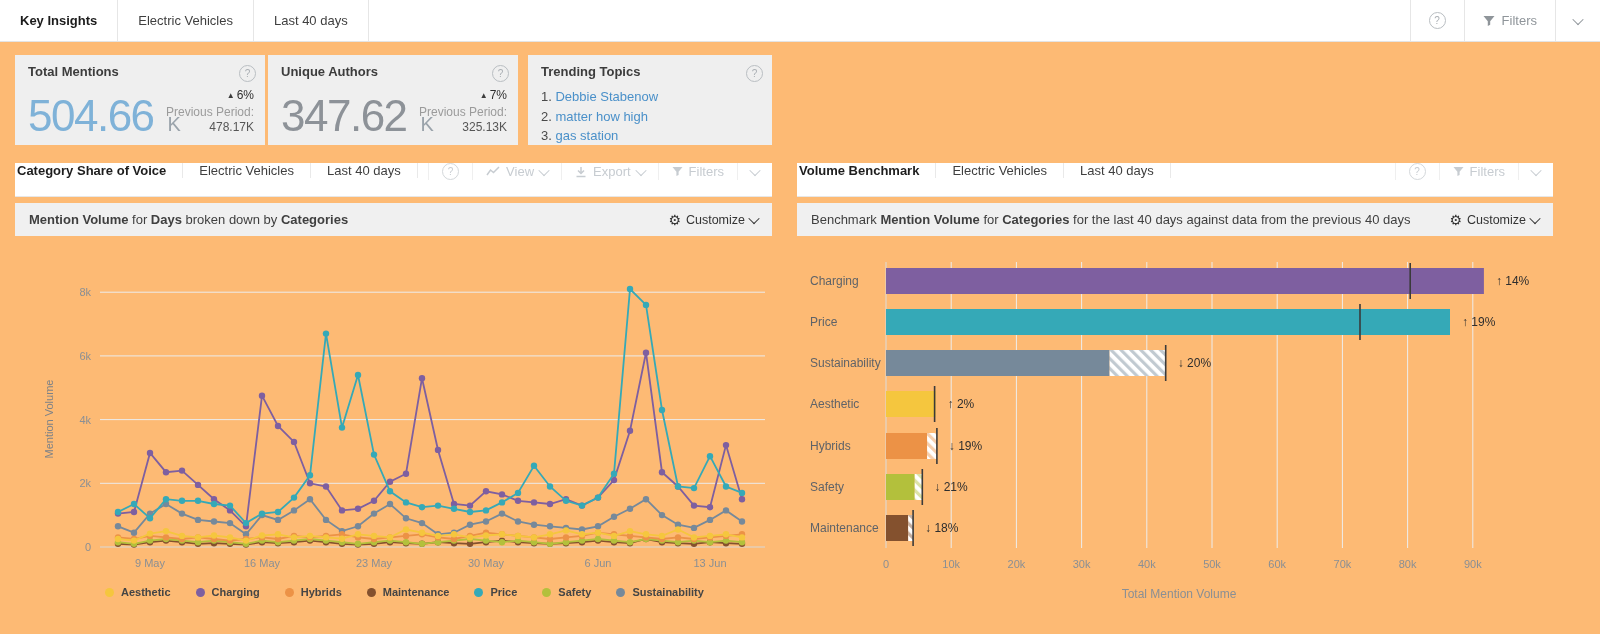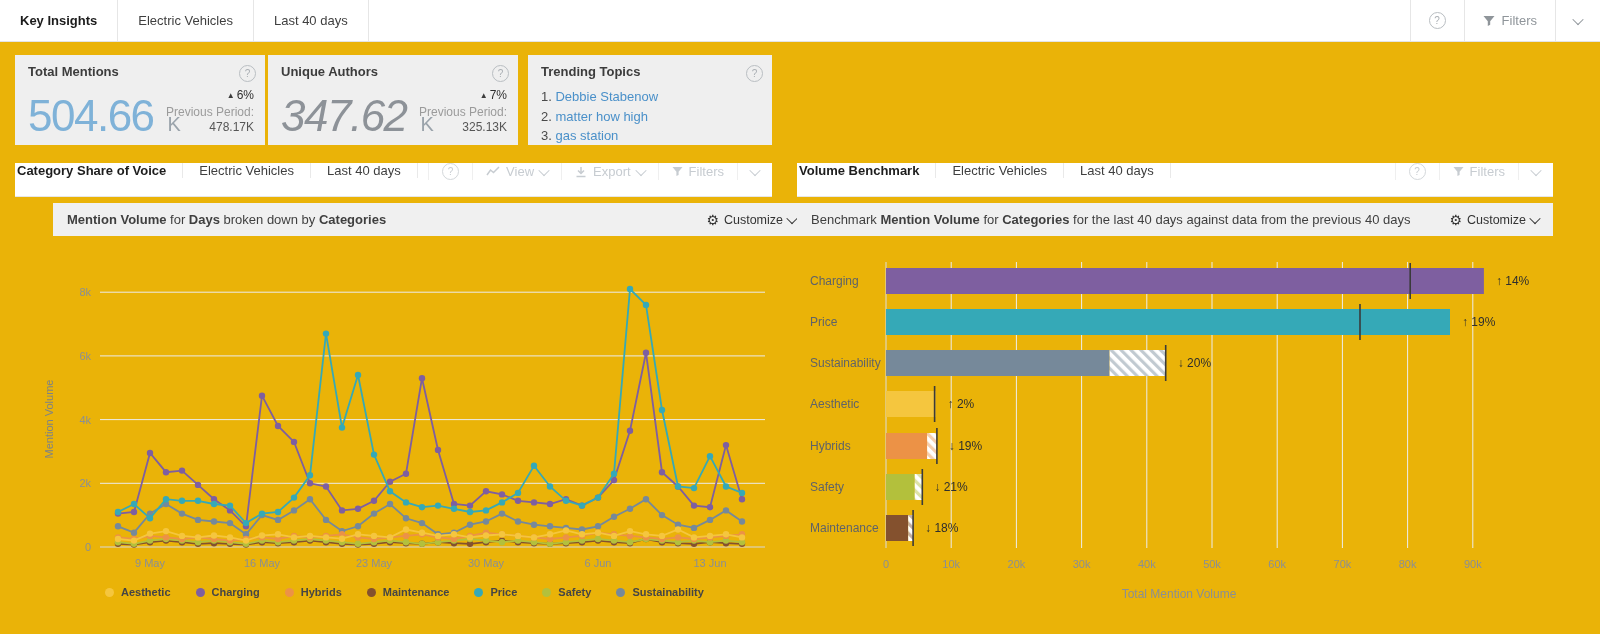--- a/index.html
+++ b/index.html
@@ -1,17 +1,17 @@
 <!DOCTYPE html>
 <html><head>
 <meta charset="utf-8">
 <style>
   html,body{margin:0;padding:0;background:#fff;}
   body{width:1600px;height:634px;font-family:"Liberation Sans",sans-serif;color:#333;}
-  .canvas{position:relative;width:1600px;height:634px;overflow:hidden;background:#eab308;}
+  .canvas{position:relative;width:1600px;height:634px;overflow:hidden;background:#fdba74;}
   .b{font-weight:700;}
 
   
   .topbar{position:absolute;top:0;left:0;width:1600px;height:41px;border-bottom:1px solid #e4e4e4;display:flex;align-items:stretch;background:#fff;}
   .tb-item{display:flex;align-items:center;padding:0 20px;font-size:13px;color:#3f3f3f;border-right:1px solid #e6e6e6;cursor:pointer;}
   .tb-title{font-weight:700;color:#1b1b1b;}
   .tb-right{margin-left:auto;display:flex;align-items:stretch;}
   .tb-btn{display:flex;align-items:center;gap:7px;padding:0 18px;border-left:1px solid #e6e6e6;color:#8f959a;font-size:13px;cursor:pointer;}
   .help-dot{width:15px;height:15px;border:1px solid #b9bec2;border-radius:50%;color:#a9aeb3;font-size:10px;line-height:13px;display:inline-flex;align-items:center;justify-content:center;}
   .chev{width:7px;height:7px;border-right:1.6px solid currentColor;border-bottom:1.6px solid currentColor;transform:rotate(45deg) translate(-1px,-1px);display:inline-block;}
@@ -43,21 +43,21 @@
   .ph-right{left:797px;width:756px;}
   .ph-item{display:flex;align-items:center;padding:0 16px;font-size:13px;color:#3f3f3f;border-right:1px solid #e9e9e9;cursor:pointer;}
   .ph-item:first-child{padding-left:2px;font-weight:700;color:#1d1d1d;}
   .ph-tools{margin-left:auto;display:flex;align-items:stretch;}
   .ph-tool{display:flex;align-items:center;gap:6px;padding:0 13px;border-left:1px solid #efefef;color:#c7ccd1;font-size:13px;cursor:pointer;}
   .ph-tool .help-dot{border-color:#d4d8db;color:#c7ccd1;}
   .icon-stroke{stroke:currentColor;fill:none;stroke-width:1.5;}
 
   
   .subbar{position:absolute;top:203px;height:33px;background:#f0f0f0;display:flex;align-items:center;padding:0 14px;box-sizing:border-box;}
-  .sb-left{left:15px;width:757px;margin-left:38px;}
+  .sb-left{left:15px;width:757px;}
   .sb-right{left:797px;width:756px;}
   .subtitle{flex:1;font-size:13px;color:#3f3f3f;white-space:nowrap;overflow:hidden;}
   .customize{display:flex;align-items:center;gap:5px;font-size:12.5px;color:#333;cursor:pointer;white-space:nowrap;}
   .gear{font-size:14px;line-height:14px;}
 
   
   #line-chart{position:absolute;left:15px;top:243px;width:757px;height:340px;}
   #line-legend{position:absolute;left:105px;top:586px;display:flex;gap:25px;}
   .legend-item{display:flex;align-items:center;gap:7px;font-size:11px;font-weight:700;color:#454545;cursor:pointer;}
   .legend-dot{width:9px;height:9px;border-radius:50%;display:inline-block;}
@@ -99,21 +99,21 @@
       <div class="kpi-change"><span class="tri">▲</span><span>6%</span></div>
       <div class="kpi-prev-label">Previous Period:</div>
       <div class="kpi-prev-val">478.17K</div>
     </div>
   </div>
 
   <div class="kpi-card card2">
     <div class="kpi-title">Unique Authors</div>
     <div class="kpi-help"><span class="help-dot">?</span></div>
     <div class="kpi-value-row">
-      <span class="kpi-big" id="ua-value" style="color: rgb(141, 146, 152); font-style: italic;">347.62</span>
+      <span class="kpi-big" id="ua-value" style="color: rgb(141, 146, 152);">347.62</span>
       <span class="kpi-unit">K</span>
     </div>
     <div class="kpi-right">
       <div class="kpi-change"><span class="tri">▲</span><span>7%</span></div>
       <div class="kpi-prev-label">Previous Period:</div>
       <div class="kpi-prev-val">325.13K</div>
     </div>
   </div>
 
   <div class="kpi-card card3">

